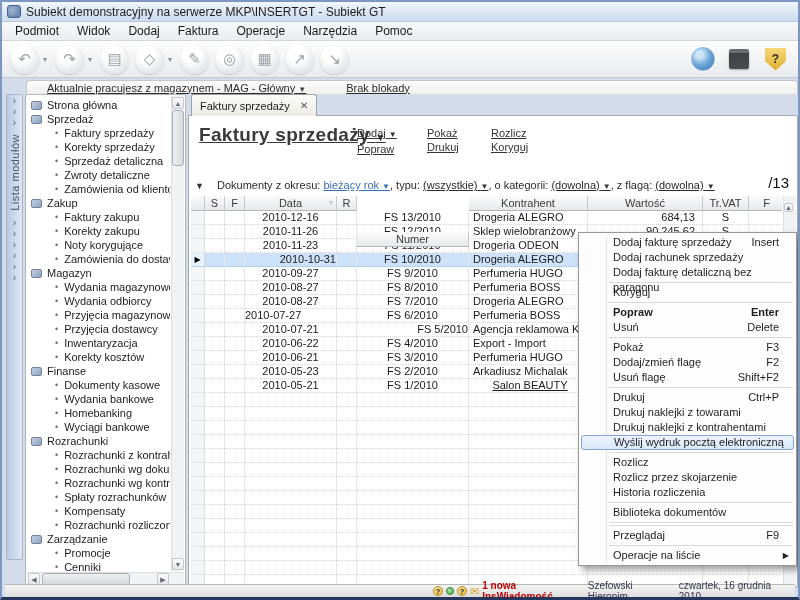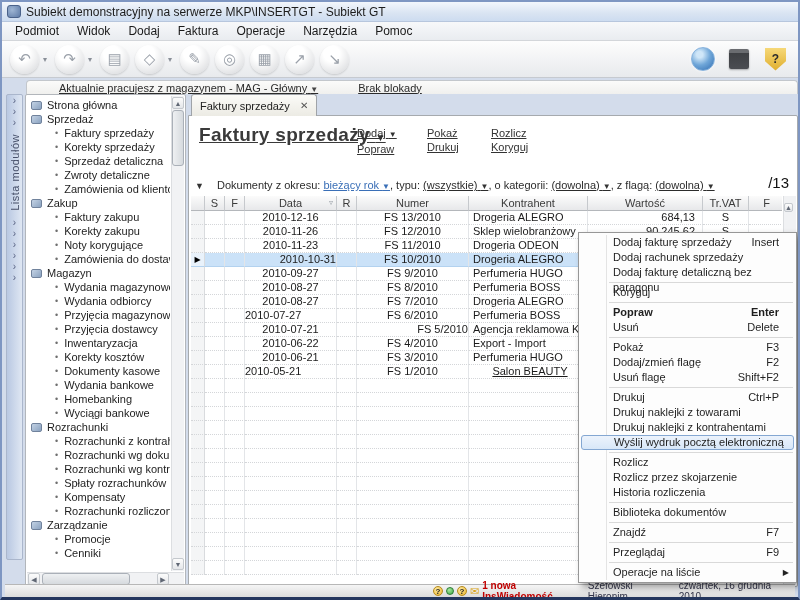--- a/index.html
+++ b/index.html
@@ -33,21 +33,21 @@
     border:1px solid #89b4de; box-shadow:0 0 3px rgba(255,255,255,.9); }
   .tb-cube { width:20px; height:20px; margin-right:16px; background:linear-gradient(#6a6c70 18%, #3e4044 20%, #4b4d52); border-radius:2px; box-shadow:0 1px 2px rgba(0,0,0,.3); }
   .tb-shield { width:21px; height:23px; margin-right:12px; background:linear-gradient(#f6d878,#dfae2e);
     clip-path:polygon(0 0,100% 0,100% 60%,50% 100%,0 60%); display:flex; align-items:center; justify-content:center;
     color:#2c2c2c; font-size:12px; font-weight:bold; }
   
   .infostrip { position:absolute; left:24px; top:78px; width:772px; height:14px;
     background:linear-gradient(#fbfbfa,#f0f0ee); border:1px solid #c3c7cc; border-bottom:none;
     border-radius:4px 4px 0 0; font-size:11px; color:#2b2b2b; display:flex; align-items:center; }
   .infostrip a { color:#2b2b2b; text-decoration:underline; cursor:pointer; }
-  .is-mag { margin-left:32px; } .is-lock { margin-left:40px; }
+  .is-mag { margin-left:20px; } .is-lock { margin-left:40px; }
   .dd-dark { font-size:8px; color:#444; }
   
   .modstrip { position:absolute; left:4px; top:92px; width:17px; height:466px;
     background:linear-gradient(90deg,#b9c8e2,#dfe7f3); border:1px solid #aab6cc; border-radius:2px;
     display:flex; flex-direction:column; align-items:center; font-size:10px; color:#47506a; overflow:hidden; }
   .modstrip .chev { line-height:11px; color:#5a6585; }
   .modstrip .vlabel { writing-mode:vertical-rl; transform:rotate(180deg); font-size:11px; margin:6px 0; letter-spacing:.5px; }
   
   .sidebar { position:absolute; left:23px; top:92px; width:161px; height:493px;
     background:#fff; border:1px solid #b2b6bb; border-radius:2px; overflow:hidden; }
@@ -246,20 +246,24 @@
           <span class="bullet">•</span>
           <span>Przyjęcia dostawcy</span>
         </div>
         <div class="tree-row item">
           <span class="bullet">•</span>
           <span>Inwentaryzacja</span>
         </div>
         <div class="tree-row item">
           <span class="bullet">•</span>
           <span>Korekty kosztów</span>
+        </div>
+        <div class="tree-row section">
+          <span class="sec-ico"></span>
+          <span>Finanse</span>
         </div>
         <div class="tree-row item">
           <span class="bullet">•</span>
           <span>Dokumenty kasowe</span>
         </div>
         <div class="tree-row item">
           <span class="bullet">•</span>
           <span>Wydania bankowe</span>
         </div>
         <div class="tree-row item">
@@ -355,21 +359,21 @@
       </div>
       <div class="counter">/13</div>
 
       <div class="grid" id="grid">
           <div class="g-row head">
             <div class="g-cell" style="width: 14px;"></div>
             <div class="g-cell" style="width: 20px;">S</div>
             <div class="g-cell" style="width: 20px;">F</div>
             <div class="g-cell" style="width: 92px;">Data<span class="sort">▿</span></div>
             <div class="g-cell" style="width: 20px;">R</div>
-            <div class="g-cell" style="width: 112px;">Numer</div>
+            <div class="g-cell" style="width: 112px; margin-top: 36px;">Numer</div>
             <div class="g-cell" style="width: 119px;">Kontrahent</div>
             <div class="g-cell" style="width: 115px;">Wartość</div>
             <div class="g-cell" style="width: 46px;">Tr.VAT</div>
             <div class="g-cell" style="width: 36px;">F</div>
           </div>
           <div class="g-row">
             <div class="g-cell marker" style="width: 14px; text-align: center;"></div>
             <div class="g-cell" style="width: 20px; text-align: center;"></div>
             <div class="g-cell" style="width: 20px; text-align: center;"></div>
             <div class="g-cell" style="width: 92px; text-align: center;">2010-12-16</div>
@@ -497,21 +501,33 @@
             <div class="g-cell" style="width: 112px; text-align: center;">FS 3/2010</div>
             <div class="g-cell" style="width: 119px; text-align: left; padding-left: 4px;">Perfumeria HUGO</div>
             <div class="g-cell" style="width: 115px; text-align: right; padding-right: 7px;"></div>
             <div class="g-cell" style="width: 46px; text-align: center;"></div>
             <div class="g-cell" style="width: 36px; text-align: left;"></div>
           </div>
           <div class="g-row">
             <div class="g-cell marker" style="width: 14px; text-align: center;"></div>
             <div class="g-cell" style="width: 20px; text-align: center;"></div>
             <div class="g-cell" style="width: 20px; text-align: center;"></div>
-            <div class="g-cell" style="width: 92px; ">2010-05-21</div>
+            <div class="g-cell" style="width: 92px; text-align: center;">2010-05-23</div>
+            <div class="g-cell" style="width: 20px; text-align: center;"></div>
+            <div class="g-cell" style="width: 112px; text-align: center;">FS 2/2010</div>
+            <div class="g-cell" style="width: 119px; text-align: left; padding-left: 4px;">Arkadiusz Michalak</div>
+            <div class="g-cell" style="width: 115px; text-align: right; padding-right: 7px;"></div>
+            <div class="g-cell" style="width: 46px; text-align: center;"></div>
+            <div class="g-cell" style="width: 36px; text-align: left;"></div>
+          </div>
+          <div class="g-row">
+            <div class="g-cell marker" style="width: 14px; text-align: center;"></div>
+            <div class="g-cell" style="width: 20px; text-align: center;"></div>
+            <div class="g-cell" style="width: 20px; text-align: center;"></div>
+            <div class="g-cell" style="width: 92px; text-align: center;">2010-05-21</div>
             <div class="g-cell" style="width: 20px; text-align: center;"></div>
             <div class="g-cell" style="width: 112px; text-align: center;">FS 1/2010</div>
             <div class="g-cell" style="width: 119px; text-align: center; padding-left: 4px; text-decoration: underline;">Salon BEAUTY</div>
             <div class="g-cell" style="width: 115px; text-align: right; padding-right: 7px;"></div>
             <div class="g-cell" style="width: 46px; text-align: center;"></div>
             <div class="g-cell" style="width: 36px; text-align: left;"></div>
           </div>
           <div class="g-row">
             <div class="g-cell marker" style="width: 14px; text-align: center;"></div>
             <div class="g-cell" style="width: 20px; text-align: center;"></div>
@@ -717,20 +733,19 @@
       <div class="cm-item"><span>Drukuj naklejki z towarami</span></div>
       <div class="cm-item"><span>Drukuj naklejki z kontrahentami</span></div>
       <div class="cm-item hl"><span>Wyślij wydruk pocztą elektroniczną</span></div>
       <div class="cm-sep"></div>
       <div class="cm-item"><span>Rozlicz</span></div>
       <div class="cm-item"><span>Rozlicz przez skojarzenie</span></div>
       <div class="cm-item"><span>Historia rozliczenia</span></div>
       <div class="cm-sep"></div>
       <div class="cm-item"><span>Biblioteka dokumentów</span></div>
       <div class="cm-sep"></div>
-      <div class="cm-item"><span>Znajdź</span><span class="sc">F7</span></div>
       <div class="cm-sep"></div>
       <div class="cm-item"><span>Przeglądaj</span><span class="sc">F9</span></div>
       <div class="cm-sep"></div>
       <div class="cm-item"><span>Operacje na liście</span><span class="sub">▶</span></div>
     </div>
 
 </div>
 
 </body></html>

